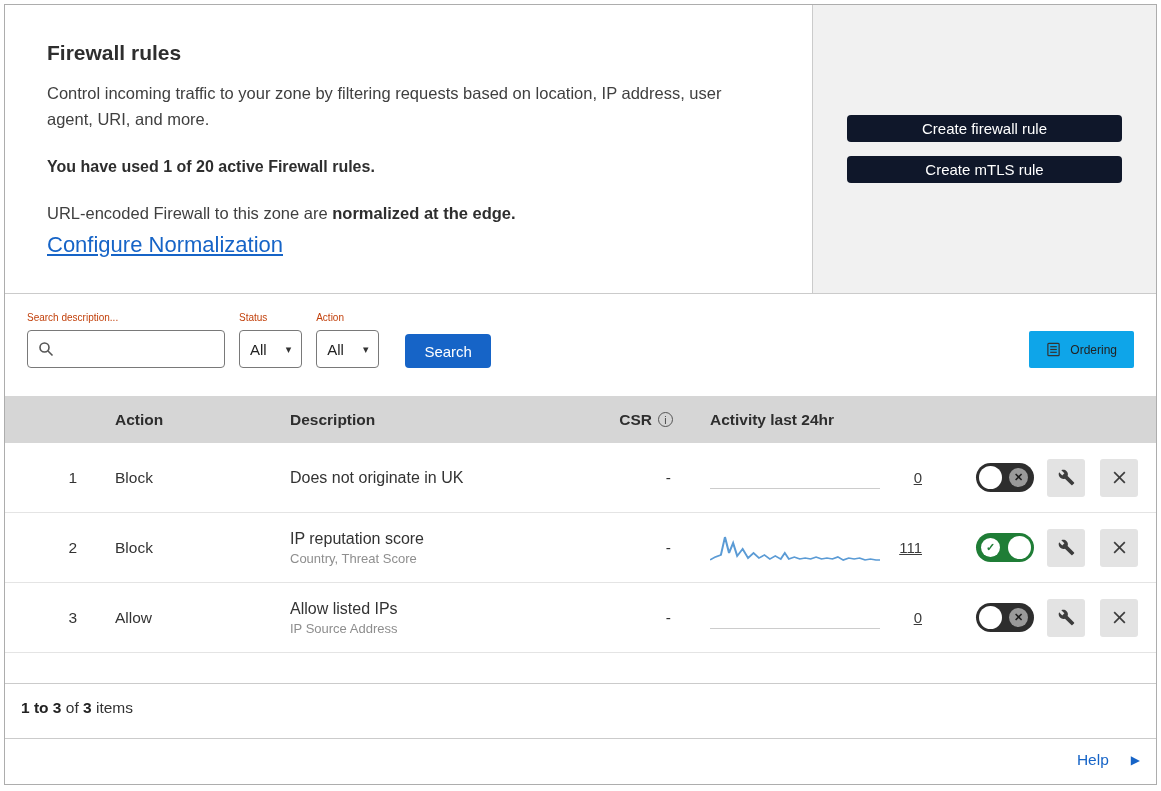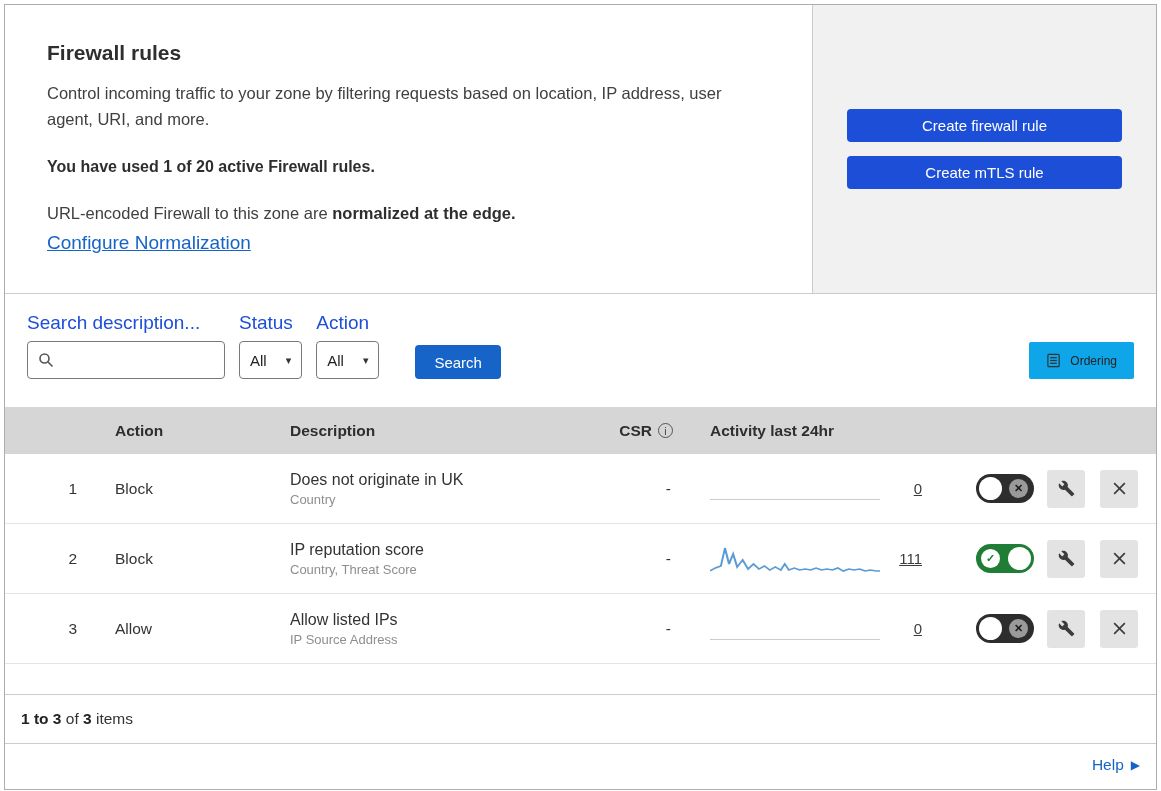--- a/index.html
+++ b/index.html
@@ -8,33 +8,33 @@
   .page { margin:4px; border:1px solid #adadad; min-height:781px; background:#fff; display:flex; flex-direction:column; }
 
   
   .top-section { display:flex; border-bottom:1px solid #cbcbcb; min-height:289px; }
   .intro { flex:1; padding:36px 44px 28px 42px; }
   .page-title { font-size:21px; font-weight:600; color:#2e2e2e; margin-bottom:16px; }
   .intro-desc { font-size:16.5px; color:#404040; line-height:1.55; max-width:750px; margin-bottom:26px; }
   .usage-line { font-size:16px; font-weight:700; color:#2e2e2e; margin-bottom:28px; }
   .norm-line { font-size:16.5px; color:#404040; margin-bottom:9px; }
   .norm-line b { color:#2e2e2e; }
-  .link { color:#1664c7; text-decoration:underline; font-size:19px; cursor:pointer; }
+  .link { color:#1664c7; text-decoration:underline; font-size:22px; cursor:pointer; }
   .actions-panel { width:344px; background:#f1f1f1; border-left:1px solid #cbcbcb; display:flex; flex-direction:column; justify-content:center; gap:14px; padding:0 34px; }
-  .btn-primary { display:block; width:100%; height:33px; background:#1d4ed8; color:#fff; border:none; border-radius:4px; font-size:15px; font-family:inherit; cursor:pointer; }
+  .btn-primary { display:block; width:100%; height:27px; background:#0f172a; color:#fff; border:none; border-radius:4px; font-size:15px; font-family:inherit; cursor:pointer; }
 
   
   .filter-bar { display:flex; align-items:flex-end; gap:14px; padding:18px 22px 28px 22px; }
-  .filter-group label { display:block; font-size:19px; color:#1d4ed8; margin-bottom:7px; }
+  .filter-group label { display:block; font-size:10px; color:#c2410c; margin-bottom:7px; }
   .search-wrap { position:relative; }
   .search-input { width:198px; height:38px; border:1px solid #797979; border-radius:4px; padding:0 8px 0 36px; font-size:15px; font-family:inherit; }
   .mag-icon { position:absolute; left:11px; top:11px; width:16px; height:16px; color:#555; }
   .dropdown { height:38px; background:#fff; border:1px solid #797979; border-radius:4px; display:inline-flex; align-items:center; gap:19px; padding:0 10px; font-size:15px; cursor:pointer; color:#222; }
   .caret { font-size:11px; color:#333; }
-  .search-btn { height:34px; padding:0 19px; background:#1664c7; color:#fff; border:none; border-radius:4px; font-size:15px; font-family:inherit; cursor:pointer; margin-left:22px; }
+  .search-btn { height:34px; padding:0 19px; background:#1664c7; color:#fff; border:none; border-radius:4px; font-size:15px; font-family:inherit; cursor:pointer; margin-left:12px; }
   .ordering-btn { margin-left:auto; height:37px; background:#0ea5e9; border:none; border-radius:2px; padding:0 17px; display:flex; align-items:center; gap:9px; font-size:12px; font-family:inherit; color:#222; cursor:pointer; }
   .ordering-btn svg { width:15px; height:15px; color:#333; }
 
   
   .grid-row { display:grid; grid-template-columns: 110px 175px 290px 95px 295px 70px 52px 54px; align-items:center; }
   .table-header { background:#d6d6d6; height:47px; font-size:15.5px; font-weight:600; color:#2e2e2e; }
   .h-csr { display:flex; align-items:center; justify-content:flex-end; gap:6px; padding-right:2px; }
   .info-icon { width:15px; height:15px; border:1px solid #555; border-radius:50%; font-size:10.5px; font-weight:400; display:inline-flex; align-items:center; justify-content:center; color:#444; }
   .h-activity { padding-left:35px; }
   .table-row { height:70px; border-bottom:1px solid #e4e4e4; background:#fff; }
@@ -59,21 +59,21 @@
   .toggle.on .knob { right:3px; }
   .toggle.on .badge { left:5px; background:#fff; color:#1f7d36; }
   .cell-btn { display:flex; justify-content:center; }
   .icon-btn { width:38px; height:38px; background:#e3e3e3; border:none; border-radius:3px; display:flex; align-items:center; justify-content:center; cursor:pointer; color:#3c3c3c; }
   .icon-btn svg { width:17px; height:17px; }
 
   .table-spacer { height:30px; }
   .table-footer { border-top:1px solid #cbcbcb; padding:15px 16px; font-size:15.5px; color:#333; }
   .table-footer b { color:#222; }
   .help-bar { border-top:1px solid #cbcbcb; padding:12px 16px 15px; text-align:right; margin-top:auto; }
-  .help-link { display:inline-flex; align-items:center; gap:7px; color:#1664c7; font-size:15.5px; cursor:pointer; }
+  .help-link { display:inline-flex; align-items:center; gap:22px; color:#1664c7; font-size:15.5px; cursor:pointer; }
   .help-arrow { font-size:12px; }
 </style>
 </head>
 <body>
 
 <div class="page">
 
   <div class="top-section">
     <div class="intro">
       <div class="page-title">Firewall rules</div>
@@ -137,21 +137,20 @@
     <div></div>
     <div></div>
     <div></div>
   </div>
 
   <div class="grid-row table-row">
     <div class="cell-priority">1</div>
     <div class="cell-action">Block</div>
     <div>
       <div class="desc-title">Does not originate in UK</div>
-      <div class="desc-sub">Country</div>
     </div>
     <div class="cell-csr">-</div>
     <div class="cell-activity">
       <div class="spark">
           <div class="flatline"></div>
         </div>
       <span class="activity-num">0</span>
     </div>
     <div class="cell-toggle">
       <div class="toggle off">

